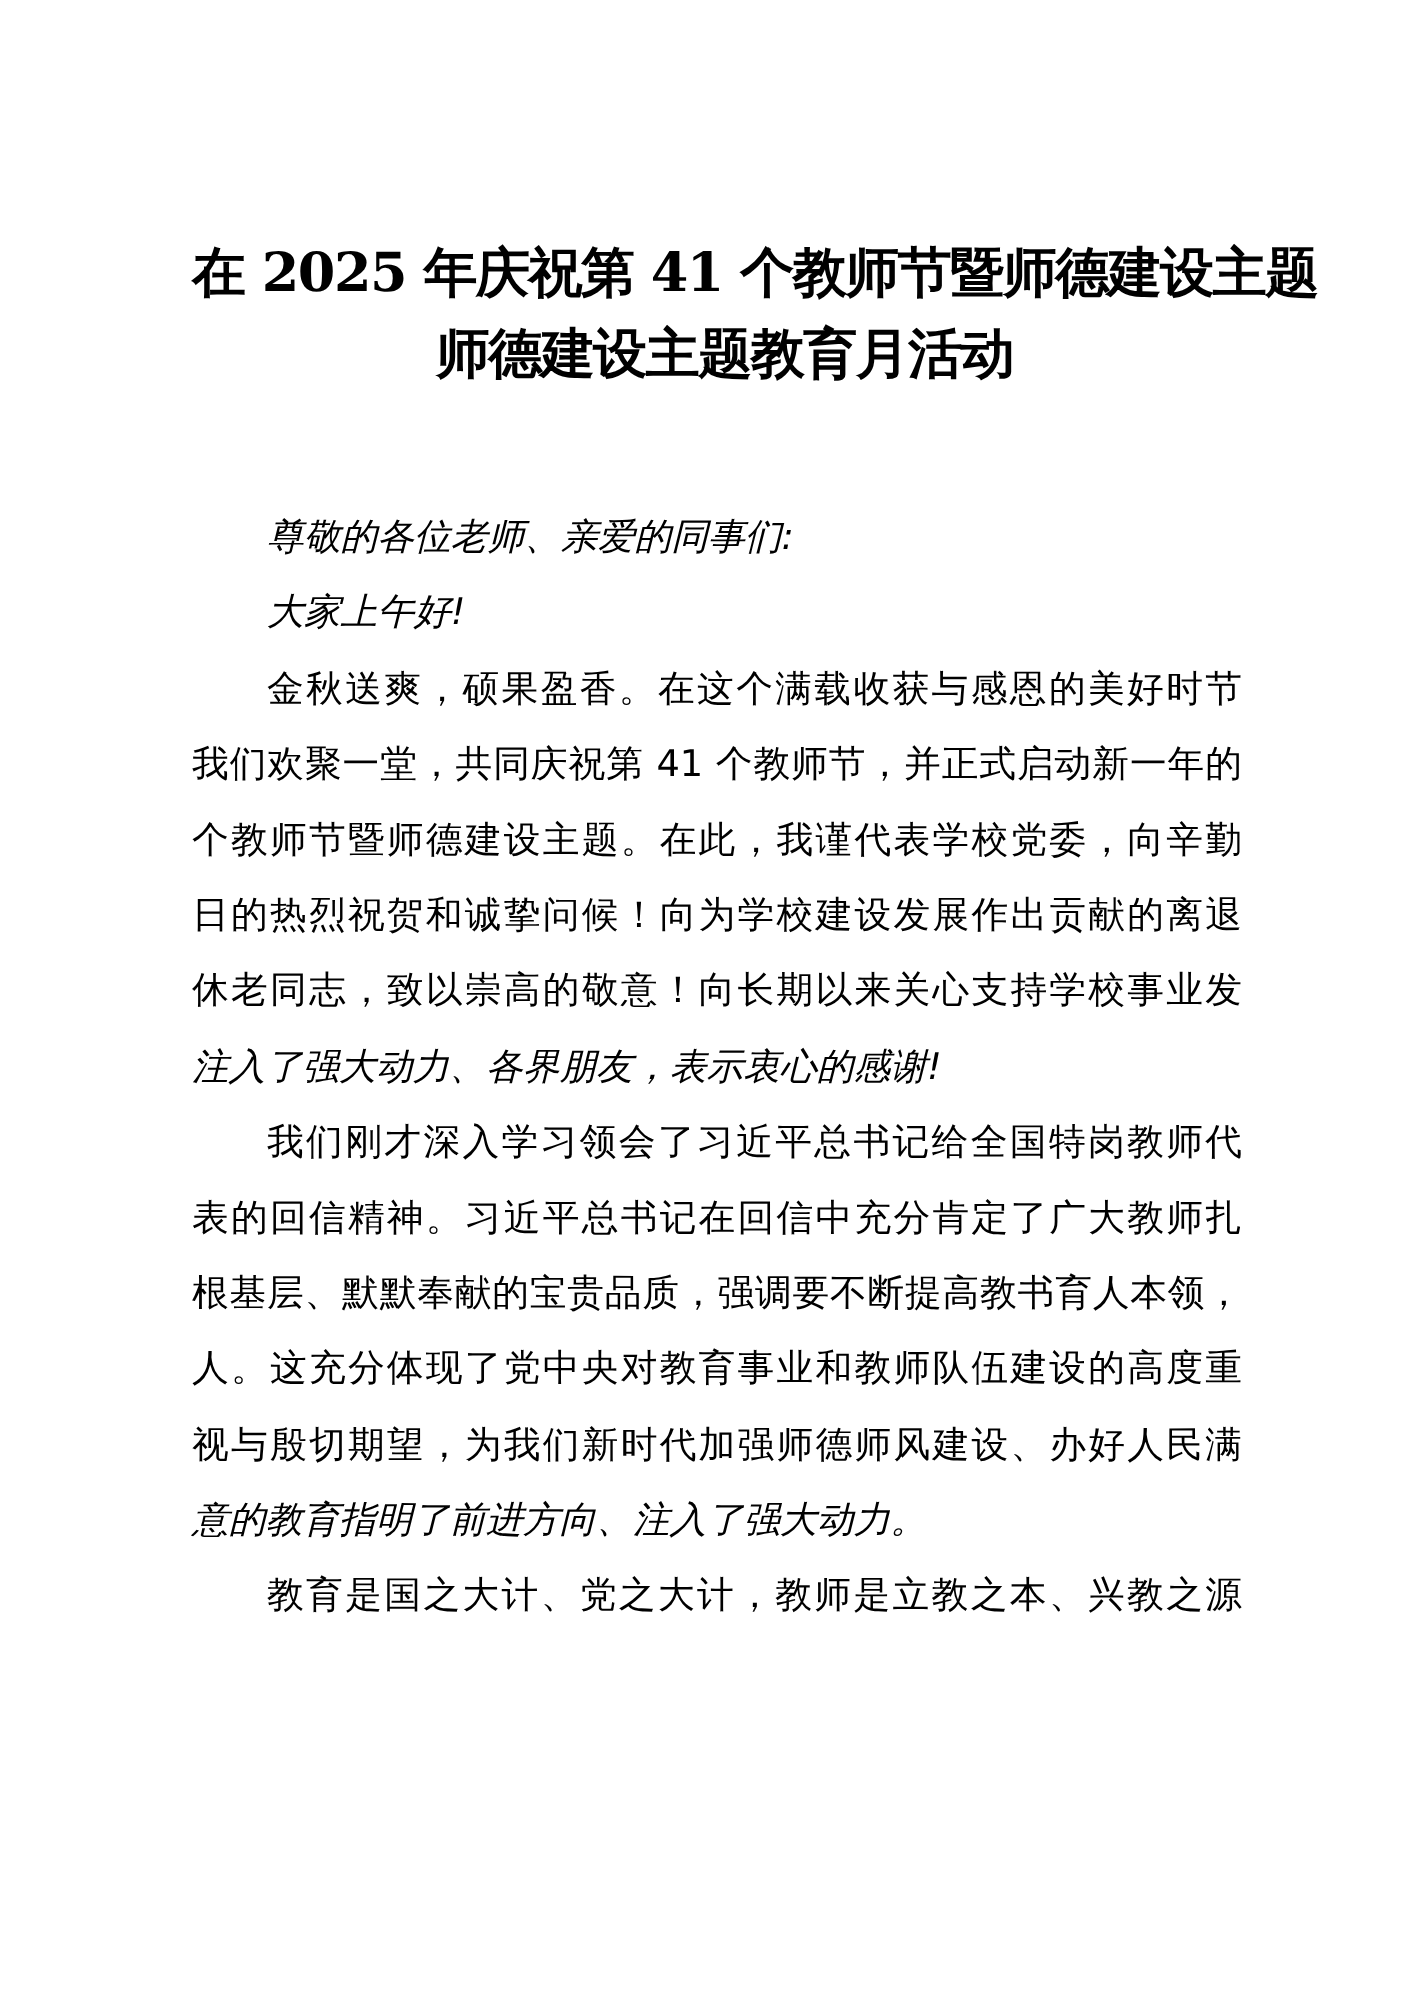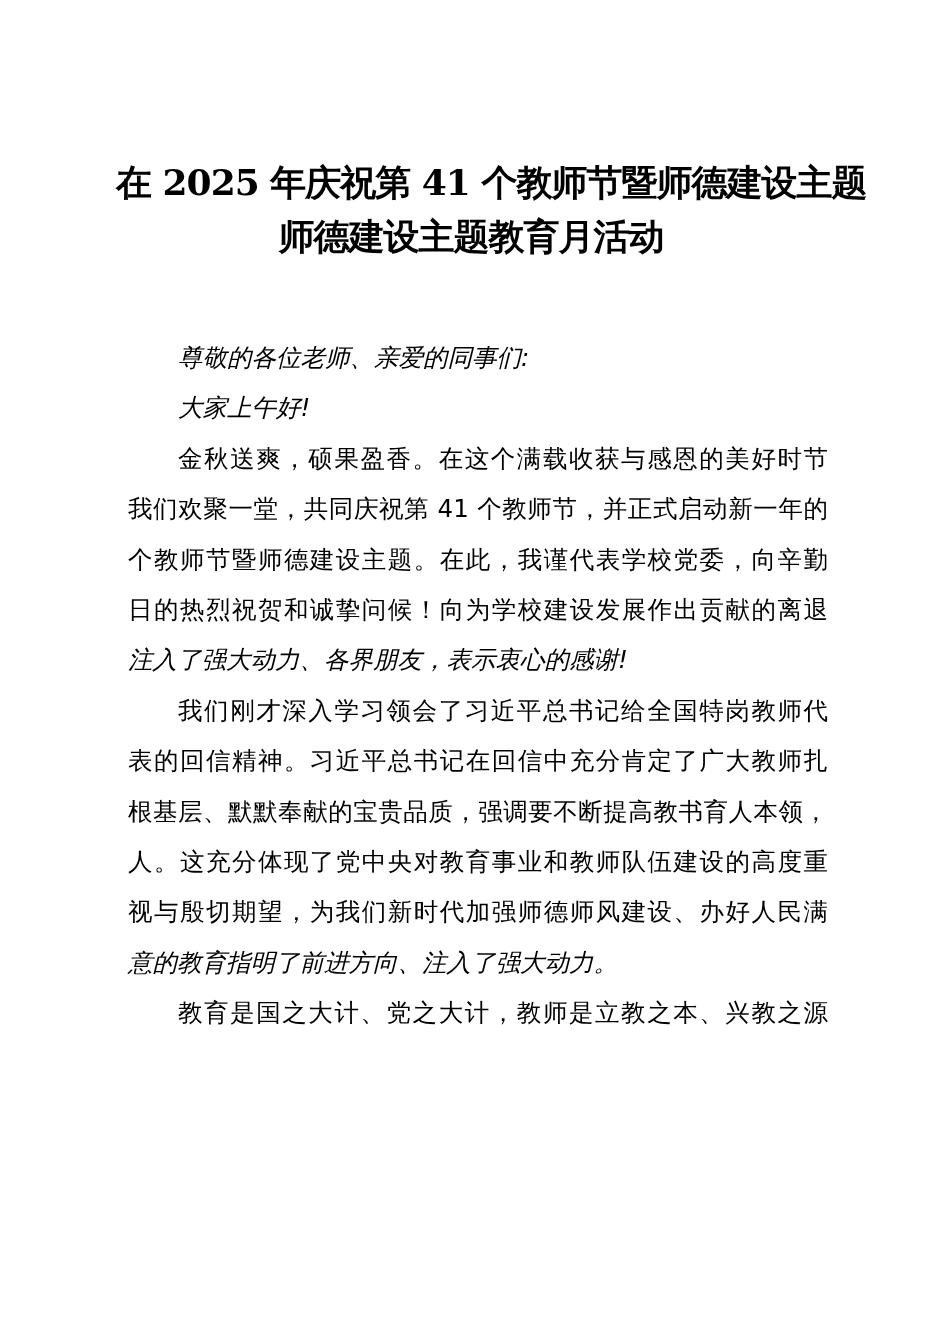--- a/index.html
+++ b/index.html
@@ -17,21 +17,21 @@
     }
     .page {
       position: absolute;
       left: 0; top: 0;
       width: 950px;
       height: 1344px;
       background: #ffffff;
     }
     .title {
       position: absolute;
-      left: 116px;
+      left: 128px;
       width: 710px;
       top: 155px;
       text-align: center;
       font-family: "DejaVu Serif", "Liberation Serif", serif;
       font-weight: bold;
       font-size: 36px;
       line-height: 54px;
       letter-spacing: -1px;
     }
     .title-line {
@@ -71,20 +71,21 @@
     <span class="title-line">师德建设主题教育月活动</span>
   </div>
 
   <div class="body" id="body-text">
       <span class="line indent last">尊敬的各位老师、亲爱的同事们:</span>
       <span class="line indent last">大家上午好!</span>
       <span class="line indent">金秋送爽，硕果盈香。在这个满载收获与感恩的美好时节</span>
       <span class="line">我们欢聚一堂，共同庆祝第 41 个教师节，并正式启动新一年的</span>
       <span class="line">个教师节暨师德建设主题。在此，我谨代表学校党委，向辛勤</span>
       <span class="line">日的热烈祝贺和诚挚问候！向为学校建设发展作出贡献的离退</span>
+      <span class="line">休老同志，致以崇高的敬意！向长期以来关心支持学校事业发</span>
       <span class="line last">注入了强大动力、各界朋友，表示衷心的感谢!</span>
       <span class="line indent">我们刚才深入学习领会了习近平总书记给全国特岗教师代</span>
       <span class="line">表的回信精神。习近平总书记在回信中充分肯定了广大教师扎</span>
       <span class="line">根基层、默默奉献的宝贵品质，强调要不断提高教书育人本领，</span>
       <span class="line">人。这充分体现了党中央对教育事业和教师队伍建设的高度重</span>
       <span class="line">视与殷切期望，为我们新时代加强师德师风建设、办好人民满</span>
       <span class="line last">意的教育指明了前进方向、注入了强大动力。</span>
       <span class="line indent">教育是国之大计、党之大计，教师是立教之本、兴教之源</span>
     </div>
 </div>

